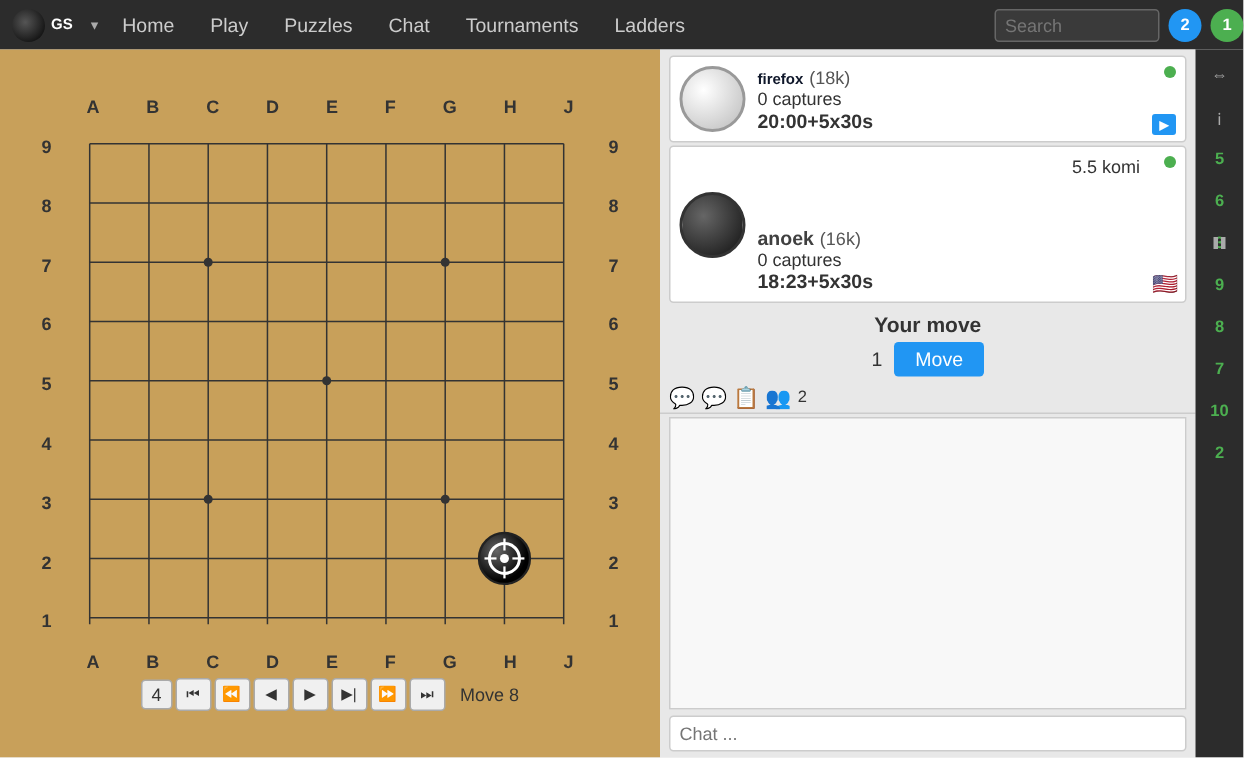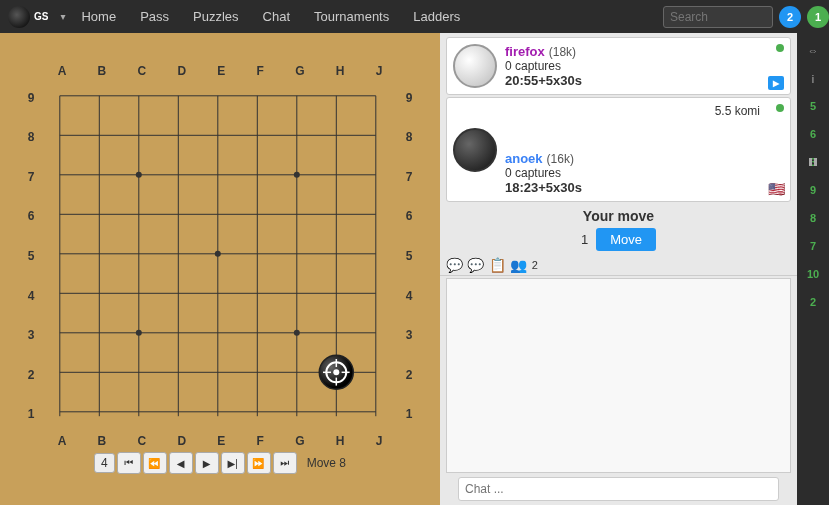--- a/index.html
+++ b/index.html
@@ -105,21 +105,21 @@
     }
     .chat-icon { font-size: 14px; color: #555; cursor: pointer; }
     .chat-icon-count { font-size: 11px; color: #333; }
 
     
     .chat-area {
       flex: 1; background: #f8f8f8; border: 1px solid #ccc; margin: 2px 6px;
       overflow-y: auto; padding: 4px;
     }
     .chat-input {
-      margin: 2px 18px 4px; display: flex;
+      margin: 2px 6px 4px; display: flex;
     }
     .chat-input input {
       flex: 1; height: 24px; border: 1px solid #ccc; padding: 0 6px; font-size: 12px;
       border-radius: 3px;
     }
 
     
     .sidebar-right {
       width: 32px; background: #2c2c2c; display: flex; flex-direction: column;
       align-items: center; padding-top: 4px; gap: 2px;
@@ -139,21 +139,21 @@
 <body>
 
 <nav class="top-nav">
   <div class="nav-logo">
     <div class="logo-circle"></div>
     <span class="logo-text">GS</span>
   </div>
   <span class="nav-arrow">▾</span>
   <div class="nav-items">
     <a class="nav-item">Home</a>
-    <a class="nav-item">Pass</a>
+    <a class="nav-item">Play</a>
     <a class="nav-item">Puzzles</a>
     <a class="nav-item">Chat</a>
     <a class="nav-item">Tournaments</a>
     <a class="nav-item">Ladders</a>
   </div>
   <div class="nav-search">
     <input type="text" placeholder="Search" style="">
     <div class="nav-badge blue">2</div>
     <div class="nav-badge green">1</div>
   </div>
@@ -273,36 +273,36 @@
       <span class="move-label">Move 8</span>
     </div>
   </div>
 
   <div class="right-panel">
 
     <div class="player-card">
       <div class="player-stone white"></div>
       <div class="player-info">
         <div style="display:flex; gap:4px; align-items:baseline;">
-          <span style="font-weight:bold; color:#a21caf; font-size:13px; cursor:pointer;">firefox</span>
+          <span style="font-weight:bold; color:#0f172a; font-size:10px; cursor:pointer;">firefox</span>
           <span style="color:#555; font-size:12px;">(18k)</span>
         </div>
         <div style="font-size:12px; color:#333;">0 captures</div>
-        <div style="font-size:13px; font-weight:bold; color:#333;">20:55+5x30s</div>
+        <div style="font-size:13px; font-weight:bold; color:#333;">20:00+5x30s</div>
       </div>
       <div class="online-dot"></div>
 
       <div style="position:absolute; bottom:4px; right:6px; width:16px; height:14px; background:#2196F3; border-radius:2px; display:flex; align-items:center; justify-content:center; color:#fff; font-size:8px; font-weight:bold;">▶</div>
     </div>
 
     <div class="player-card" style="margin-top:2px;">
       <div class="player-stone black"></div>
       <div class="player-info">
         <div style="display:flex; gap:4px; align-items:baseline;">
-          <span style="font-weight:bold; color:#3b82f6; font-size:13px; cursor:pointer;">anoek</span>
+          <span style="font-weight:bold; color:#404040; font-size:13px; cursor:pointer;">anoek</span>
           <span style="color:#555; font-size:12px;margin-top:48px;">(16k)</span>
         </div>
         <div style="font-size:12px; color:#333;">0 captures</div>
         <div style="font-size:13px; font-weight:bold; color:#333;">18:23+5x30s</div>
       </div>
       <div class="online-dot"></div>
       <span style="position:absolute; top:6px; right:30px; font-size:12px; color:#333;">5.5 komi</span>
       <span style="position:absolute; bottom:4px; right:4px; font-size:14px;">🇺🇸</span>
     </div>
 

